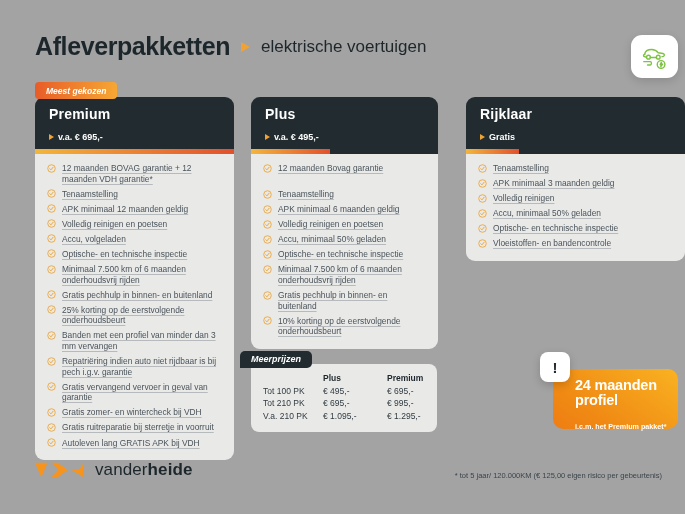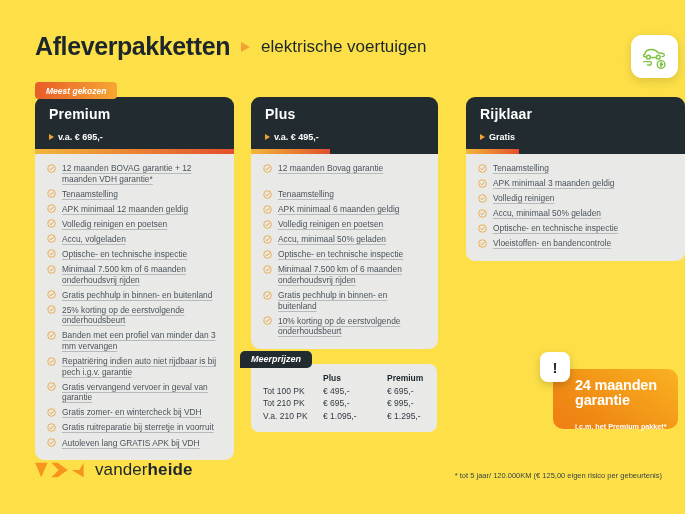--- a/index.html
+++ b/index.html
@@ -1,18 +1,18 @@
 <!DOCTYPE html>
 <html><head>
 <meta charset="utf-8">
 <style>
   * { margin:0; padding:0; box-sizing:border-box; }
   html,body { background:#ffffff; }
   .page {
-    position:relative; width:685px; height:514px; background:#fde047;
+    position:relative; width:685px; height:514px; background:#a3a3a3;
     font-family:"Liberation Sans", sans-serif; overflow:hidden; color:#1e282c;
   }
 
   
   .title-row { position:absolute; left:35px; top:32px; display:flex; align-items:center; gap:11px; }
   .page-title { font-size:25px; font-weight:800; letter-spacing:-0.4px; color:#1d272b; }
   .tri { width:0; height:0; border-top:5.5px solid transparent; border-bottom:5.5px solid transparent; border-left:9px solid #f2a233; }
   .page-subtitle { font-size:17px; font-weight:400; color:#1d272b; }
 
   .ev-card { position:absolute; left:631px; top:35px; width:47px; height:43px; background:#fff;
@@ -371,21 +371,21 @@
       <span>V.a. 210 PK</span>
       <span>€ 1.095,-</span>
       <span>€ 1.295,-</span>
     </div>
   </div>
 
   <div class="g-icon-badge">!</div>
   <div class="g-box">
     <div class="g-title">
       <div>24 maanden</div>
-      <div>garantie</div>
+      <div>profiel</div>
     </div>
     <div class="g-note">i.c.m. het Premium pakket*</div>
   </div>
 
   <div class="logo">
     <svg width="52" height="18" viewBox="0 0 54 18">
       <g fill="#f7941e">
         <path d="M0,1.5 H13 L6.5,16.5 Z"></path>
         <path d="M17,1.5 H23.5 L34,9 L23.5,16.5 H17 L24.5,9 Z"></path>
         <path d="M50.5,1.5 V16.5 L38,9 L46,9 Z"></path>

